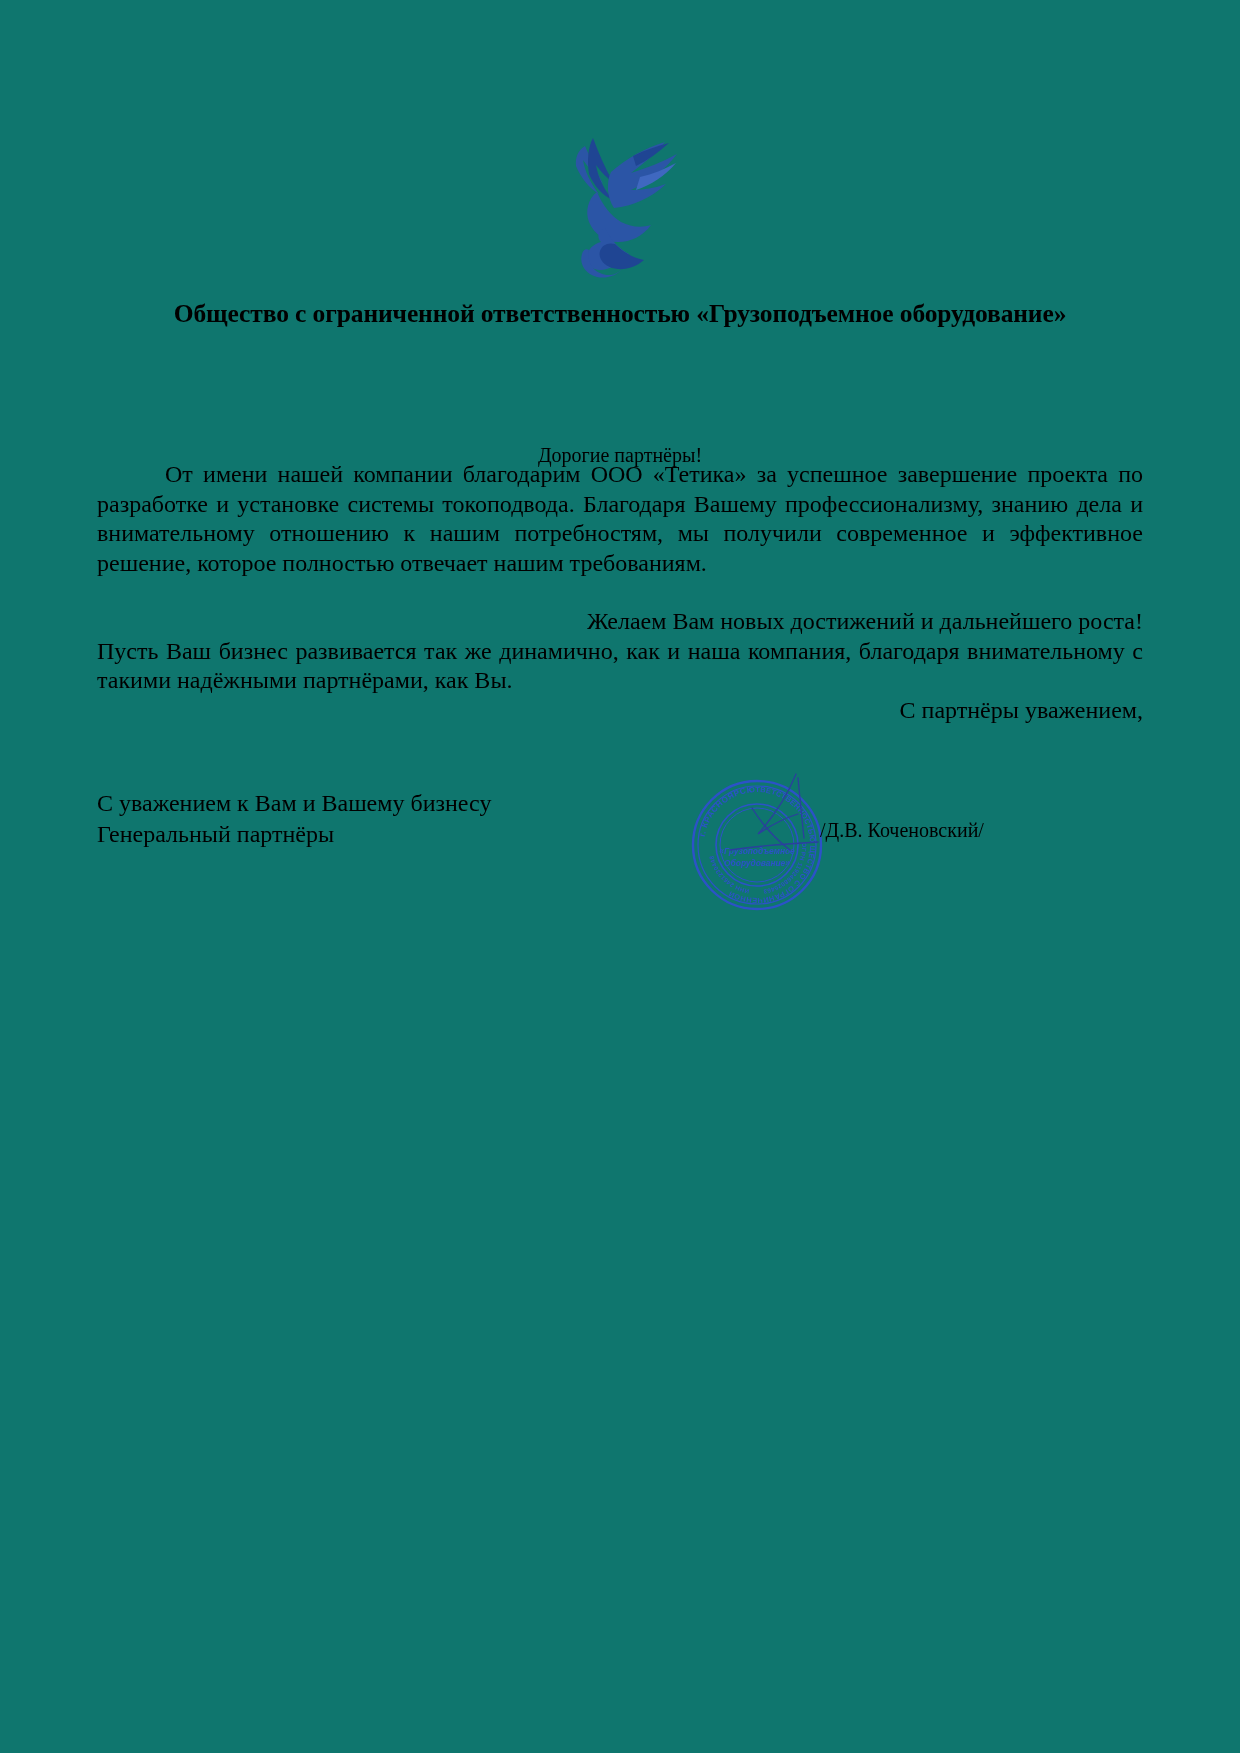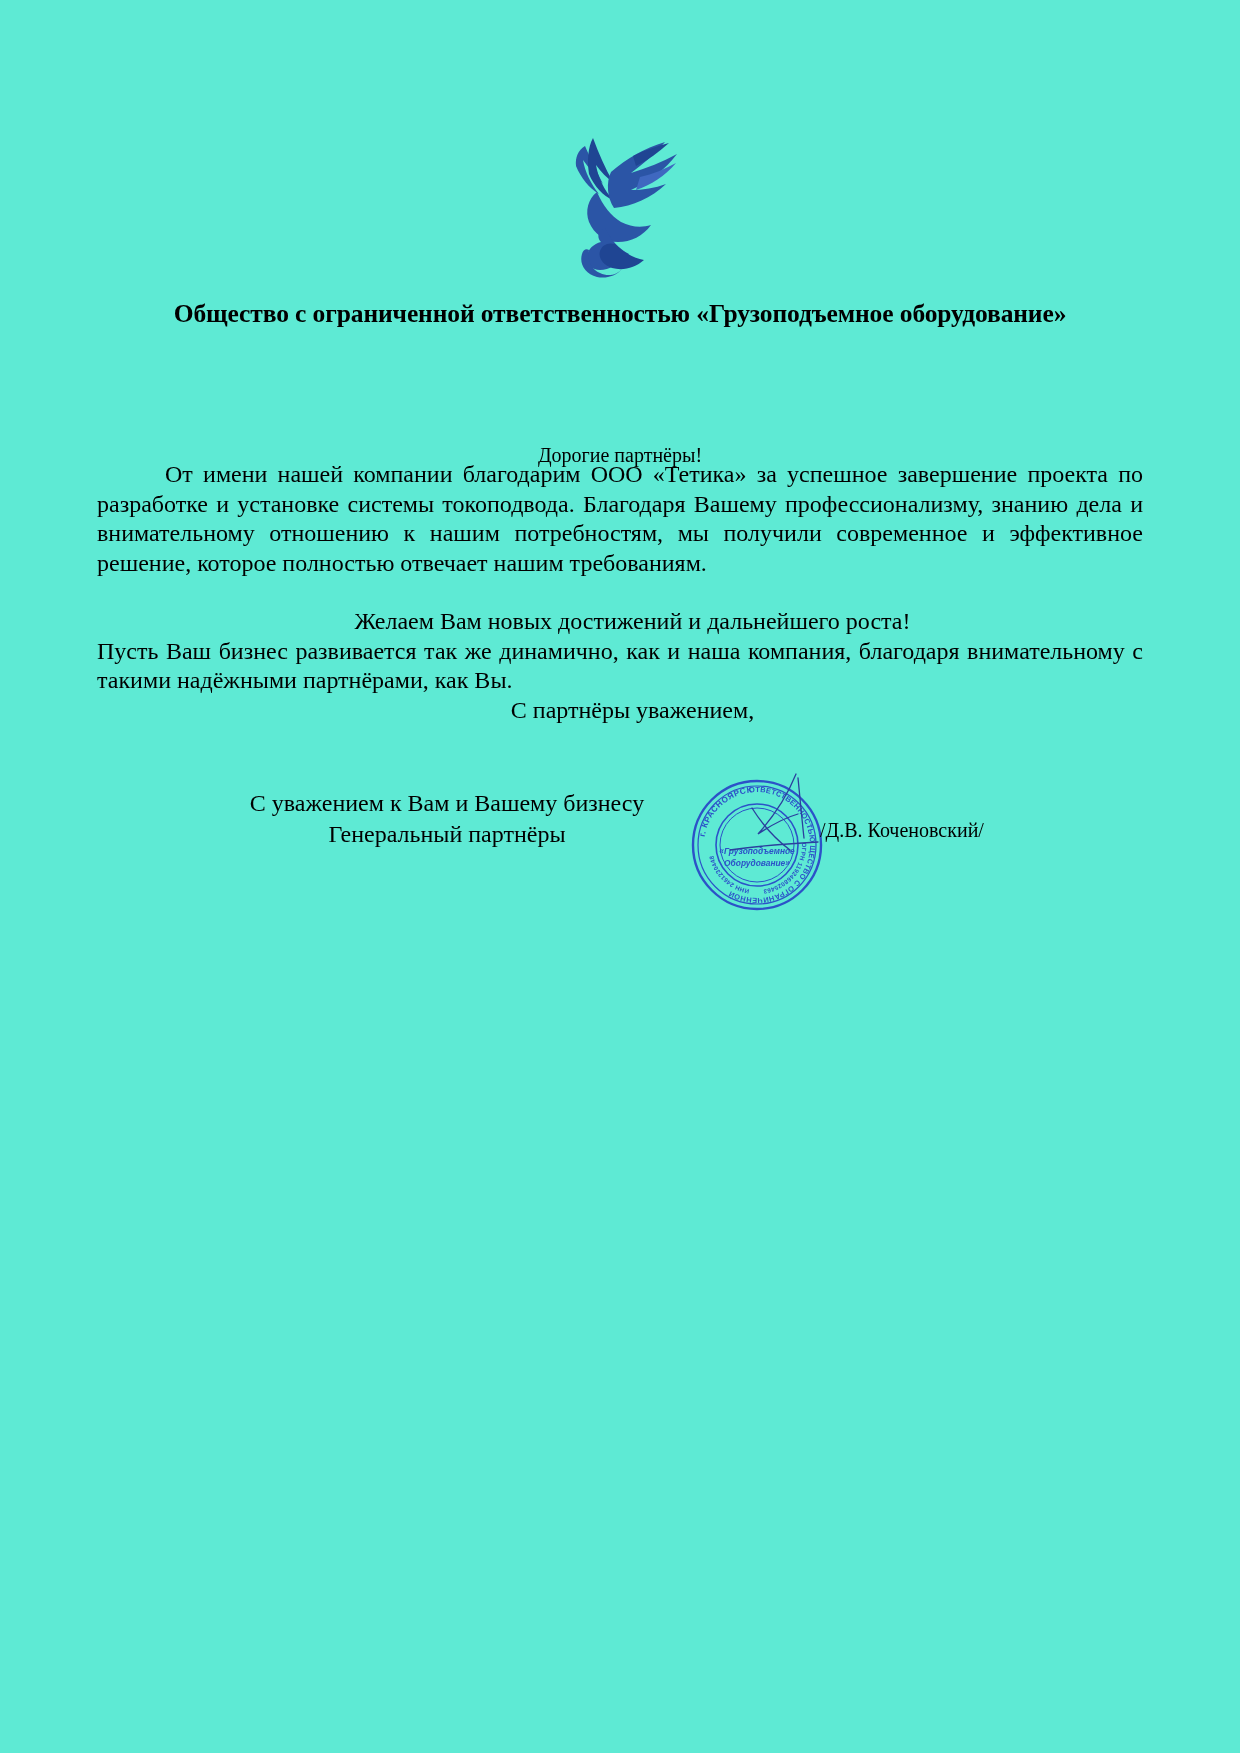--- a/index.html
+++ b/index.html
@@ -4,21 +4,21 @@
 <style>
   html, body {
     margin: 0;
     padding: 0;
     background: #ffffff;
   }
   .page {
     position: relative;
     width: 1240px;
     height: 1753px;
-    background: #5eead4;
+    background: #0f766e;
     font-family: "Liberation Serif", "DejaVu Serif", serif;
     color: #000000;
     overflow: hidden;
   }
 
   
   .logo-wrap {
     position: absolute;
     top: 132px;
     left: 0;
@@ -67,31 +67,30 @@
     font-size: 24px;
     line-height: 29.5px;
   }
   .para {
     margin: 0 0 0 0;
     text-align: justify;
     text-justify: inter-word;
   }
   .para.indent { text-indent: 68px; }
   .para.gap { margin-top: 29px; }
-  .plain-line { text-align: center; margin-left: 25px; }
+  .plain-line { text-align: right; margin-left: 25px; }
 
   
   .sign-block {
     position: absolute;
     top: 788px;
     left: 97px;
     width: 700px;
     font-size: 24px;
     line-height: 31px;
-    text-align: center;
   }
   .sign-line { white-space: nowrap; }
 
   .sign-name {
     position: absolute;
     top: 815px;
     left: 820px;
     font-size: 20px;
     line-height: 31px;
     white-space: nowrap;

